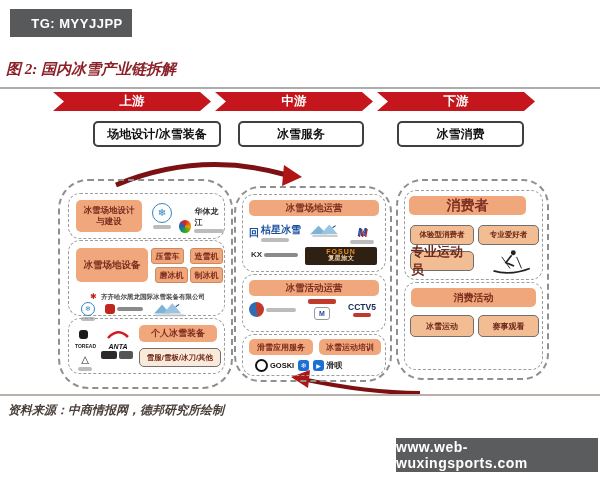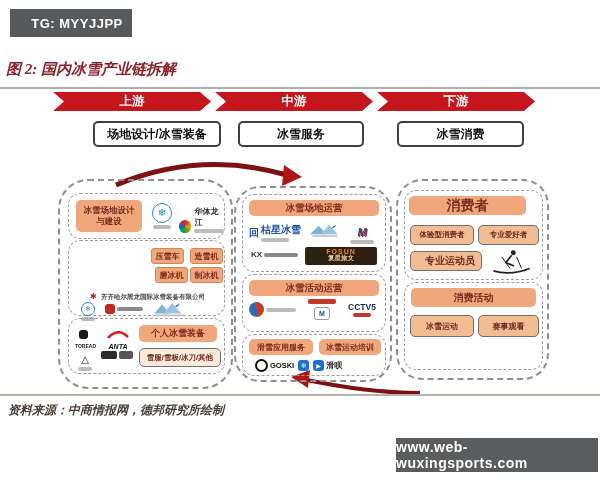--- a/index.html
+++ b/index.html
@@ -80,20 +80,21 @@
     <div class="abs" style="left:110px;top:12px;display:flex;align-items:flex-end;gap:3px;">
       <span class="ring" style="width:13px;height:13px;background:conic-gradient(#d22,#e90,#2a2,#16c,#d22);"></span>
       <span style="display:inline-block;">
         <span class="logo-txt" style="font-size:8px;display:block;">华体龙江</span>
         <span class="tbar" style="width:30px;display:block;margin-top:1px;"></span>
       </span>
     </div>
   </div>
 
   <div class="abs sub" style="left:8px;top:59px;width:155px;height:74px;">
+    <div class="abs obox" style="left:7px;top:7px;width:72px;height:34px;font-size:9.5px;">冰雪场地设备</div>
     <div class="abs cell" style="left:70px;top:7px;width:31px;height:14px;margin-left:12px;">压雪车</div>
     <div class="abs cell" style="left:121px;top:7px;width:31px;height:14px;">造雪机</div>
     <div class="abs cell" style="left:86px;top:26px;width:31px;height:14px;">磨冰机</div>
     <div class="abs cell" style="left:121px;top:26px;width:31px;height:14px;">制冰机</div>
     <div class="abs" style="left:6px;top:44px;width:145px;text-align:center;white-space:nowrap;">
       <span style="color:#c0271c;font-size:8px;font-weight:bold;">✱</span>
       <span style="font-size:6.5px;font-weight:bold;color:#4a4a4a;">齐齐哈尔黑龙国际冰雪装备有限公司</span>
     </div>
     <div class="abs" style="left:12px;top:56px;width:140px;display:flex;align-items:center;gap:10px;">
       <span style="text-align:center;">
@@ -200,21 +201,21 @@
     </div>
   </div>
 </div>
 
 <div class="abs col" style="left:396px;top:179px;width:149px;height:197px;border-radius:26px;">
 
   <div class="abs sub" style="left:6px;top:9px;width:137px;height:88px;">
     <div class="abs obox" style="left:4px;top:5px;width:117px;height:19px;font-size:14px;">消费者</div>
     <div class="abs peach" style="left:5px;top:34px;width:62px;height:18px;font-size:7.5px;">体验型消费者</div>
     <div class="abs peach" style="left:73px;top:34px;width:59px;height:18px;font-size:7.5px;">专业爱好者</div>
-    <div class="abs peach" style="left:5px;top:60px;width:62px;height:18px;font-size:10px;padding-left:8px;">专业运动员</div>
+    <div class="abs peach" style="left:5px;top:60px;width:62px;height:18px;font-size:13px;">专业运动员</div>
     <svg class="abs" style="left:80px;top:56px;" width="50" height="28" viewBox="0 0 60 34">
       <circle cx="34" cy="7" r="3" fill="#222"></circle>
       <path d="M32 10 L25 19 L35 23" stroke="#222" stroke-width="2" fill="none"></path>
       <line x1="20" y1="12" x2="30" y2="26" stroke="#222" stroke-width="1.2"></line>
       <line x1="38" y1="12" x2="44" y2="26" stroke="#222" stroke-width="1.2"></line>
       <path d="M10 29 Q 30 35 54 26" stroke="#222" stroke-width="2" fill="none"></path>
     </svg>
   </div>
 
   <div class="abs sub" style="left:6px;top:101px;width:137px;height:86px;">

